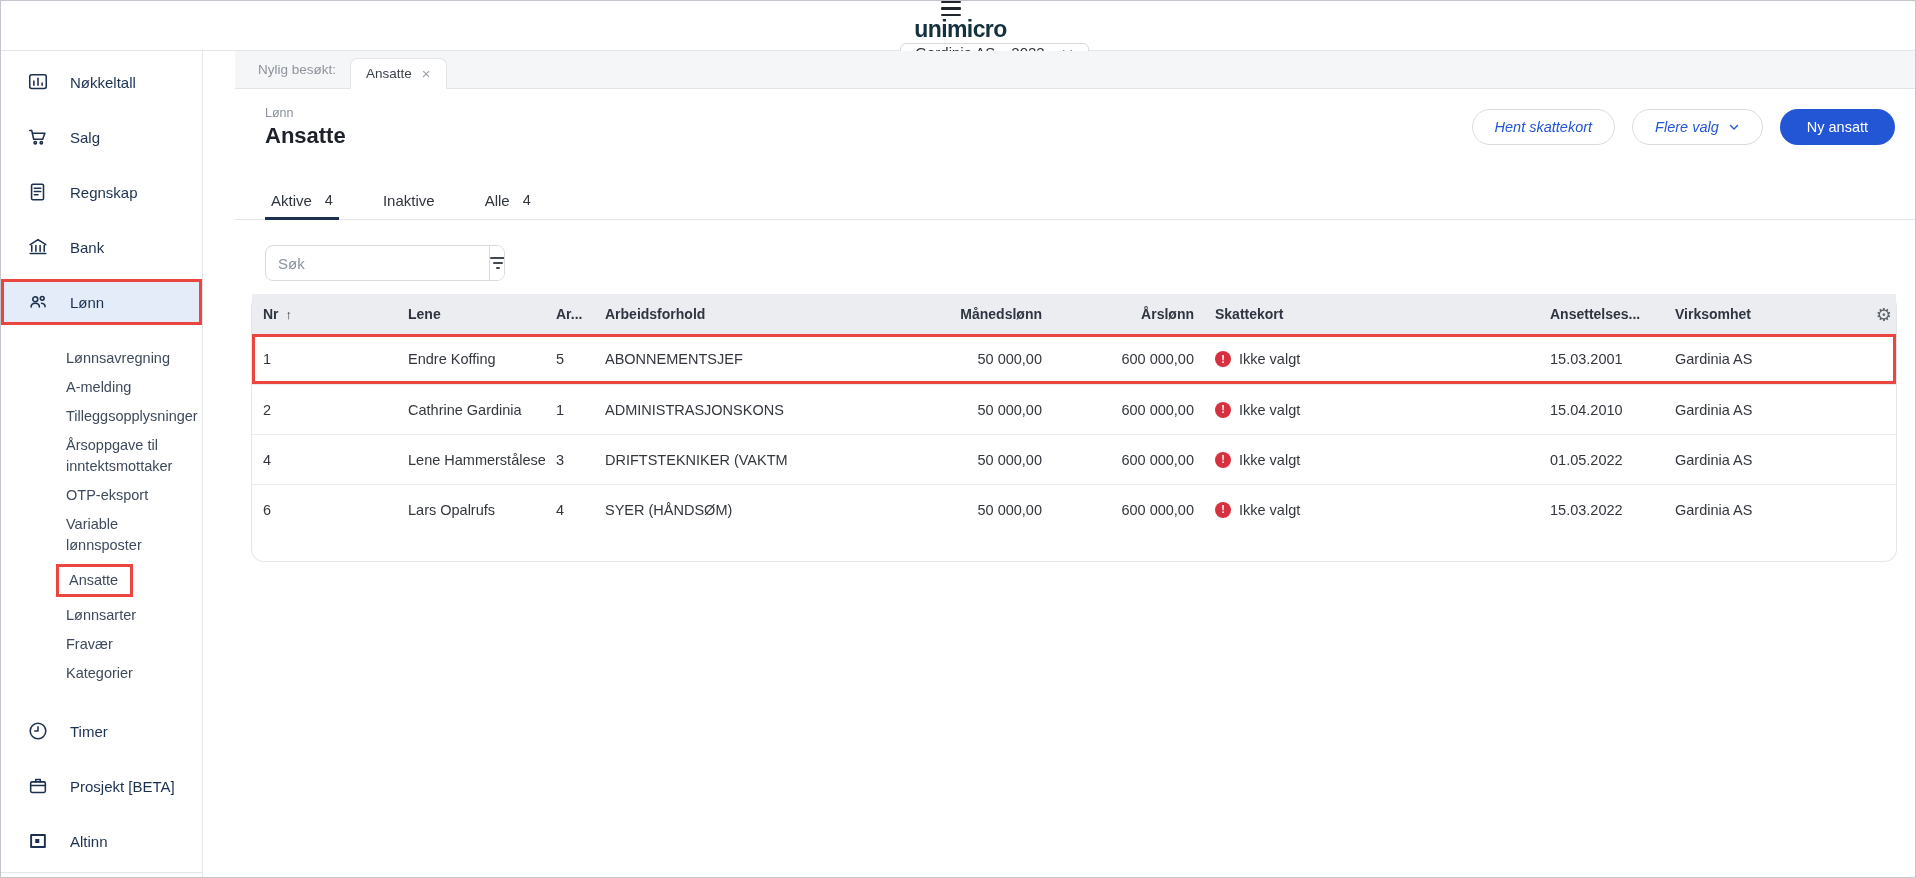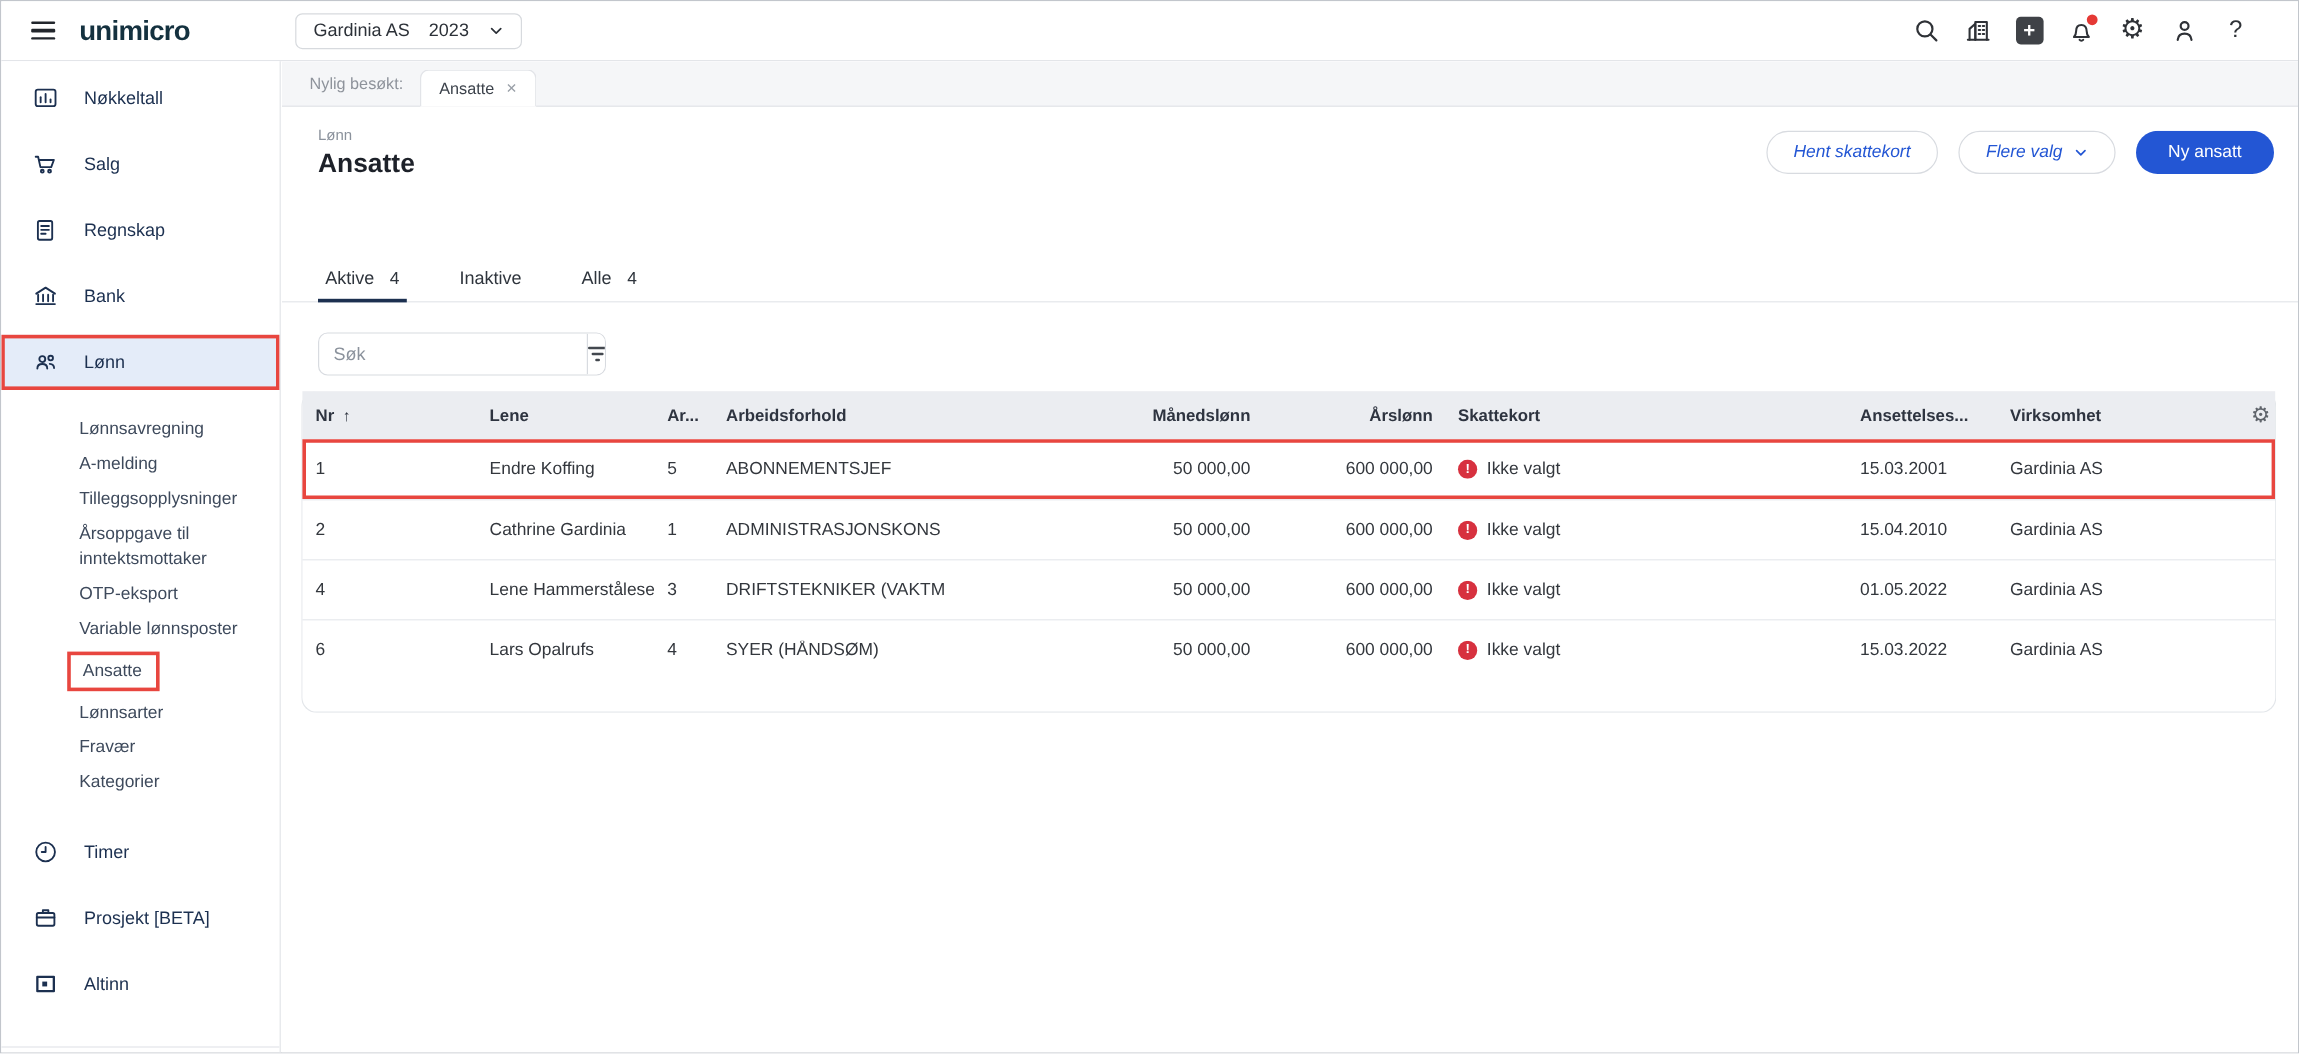--- a/index.html
+++ b/index.html
@@ -9,41 +9,41 @@
   .page {
     position: relative; width: 1916px; height: 878px;
     border: 1px solid #c2c6cc; background:#fff; overflow: hidden;
     --accent:#2356d4; --annotation:#e8463f; --error:#d7313f; --navy:#1c3050;
     --active-bg:#e4ecf9; --thead-bg:#ebedf1; --notif:#e53935;
     color:#2d3138;
   }
 
   
   .topbar { height:50px; display:flex; align-items:center; padding:0 40px 0 25px;
-            border-bottom:1px solid #e3e5e9; background:#fff; }
+            border-bottom:1px solid #e3e5e9; background:#fff;flex-direction:column; }
   .hamburger { width:20px; cursor:pointer; display:flex; flex-direction:column; gap:4px; }
   .hamburger i { display:block; height:2.4px; background:#22262c; border-radius:1px; }
   .logo { margin-left:20px; font-size:23px; font-weight:700; color:#14313f; letter-spacing:-0.6px; }
   .company-pill { margin-left:88px; height:30px; padding:0 14px; display:flex; align-items:center; gap:16px;
                   border:1px solid #d7dade; border-radius:6px; font-size:15px; color:#2c3138; cursor:pointer; background:#fff; }
   .company-pill svg { display:block; }
   .topbar-spacer { flex:1; }
   .topbar-icons { display:flex; align-items:center; gap:19px; }
   .tb-icon { width:24px; height:24px; display:flex; align-items:center; justify-content:center;
              color:#2f3237; cursor:pointer; position:relative; }
   .tb-icon svg { display:block; }
   .plus-tile { width:23px; height:23px; background:#3f4247; border-radius:4px; color:#fff;
                font-size:17px; font-weight:700; display:flex; align-items:center; justify-content:center; line-height:1; }
   .bell-dot { position:absolute; top:-2px; right:-2px; width:9px; height:9px; border-radius:50%;
               background:var(--notif); }
   .gear-glyph { font-size:23px; line-height:1; color:#2f3237; font-family:"DejaVu Sans", sans-serif; }
   .help-glyph { font-size:20px; color:#2f3237; font-weight:500; }
 
   
-  .sidebar { position:absolute; top:50px; left:0; bottom:0; width:233px; background:#fff;
+  .sidebar { position:absolute; top:50px; left:0; bottom:0; width:202px; background:#fff;
              border-right:1px solid #e3e5e9; padding-top:8px; overflow:hidden; }
   .nav-item { height:46px; display:flex; align-items:center; gap:21px; padding-left:26px;
               margin-bottom:9px; cursor:pointer; }
   .nav-item .nav-icon { width:22px; height:22px; color:var(--navy); flex:none; display:flex; align-items:center; }
   .nav-item .nav-label { font-size:15px; font-weight:500; color:#1c3050; }
   .nav-item.active { background:var(--active-bg); }
   .nav-item.annotated { border:3px solid var(--annotation); padding-left:23px; }
   .submenu { padding:10px 0 12px 0; }
   .sub-item { padding:4px 10px 4px 65px; line-height:21px; font-size:14.5px; color:#3e4a5c; cursor:pointer; }
   .sub-label.annotated { display:inline-block; border:3px solid var(--annotation);
@@ -70,22 +70,22 @@
   .page-title { font-size:22px; font-weight:700; color:#1d2129; line-height:26px; margin-top:2px; }
   .header-buttons { display:flex; gap:17px; margin-top:3px; }
   .btn { height:36px; border-radius:18px; font-size:14.5px; display:flex; align-items:center;
          gap:9px; padding:0 22px; cursor:pointer; border:1px solid transparent;
          font-family:inherit; }
   .btn.secondary { background:#fff; border-color:#d8dbe0; color:var(--accent);font-style:italic; }
   .btn.primary { background:var(--accent); color:#fff; padding:0 26px; }
   .btn svg { display:block; }
 
   .filter-tabs { display:flex; gap:38px; padding:0 30px; margin-top:29px; border-bottom:1px solid #e4e6ea; }
-  .ftab { display:flex; gap:13px; align-items:center; padding:0 6px 8px 6px; font-size:15px;
-          color:#2f353d; cursor:pointer; border-bottom:3px solid transparent; margin-bottom:-1px;margin-top:32px; }
+  .ftab { display:flex; gap:13px; align-items:flex-start; padding:0 6px 8px 6px; font-size:15px;
+          color:#2f353d; cursor:pointer; border-bottom:3px solid transparent; margin-bottom:-1px; }
   .ftab.active { border-bottom-color:var(--navy); }
   .ftab-count { font-size:14.5px; color:#2f353d; }
 
   .search-row { margin:25px 20px 0 30px; }
   .search-box { width:240px; height:36px; border:1px solid #d8dbe0; border-radius:8px;
                 display:flex; background:#fff; overflow:hidden; }
   .search-box input { flex:1; border:none; outline:none; padding:0 12px; font-size:15px;
                       color:#2d3138; font-family:inherit; background:transparent; }
   .search-box input::placeholder { color:#8b929c; }
   .filter-btn { width:40px; border-left:1px solid #d8dbe0; display:flex; flex-direction:column;

